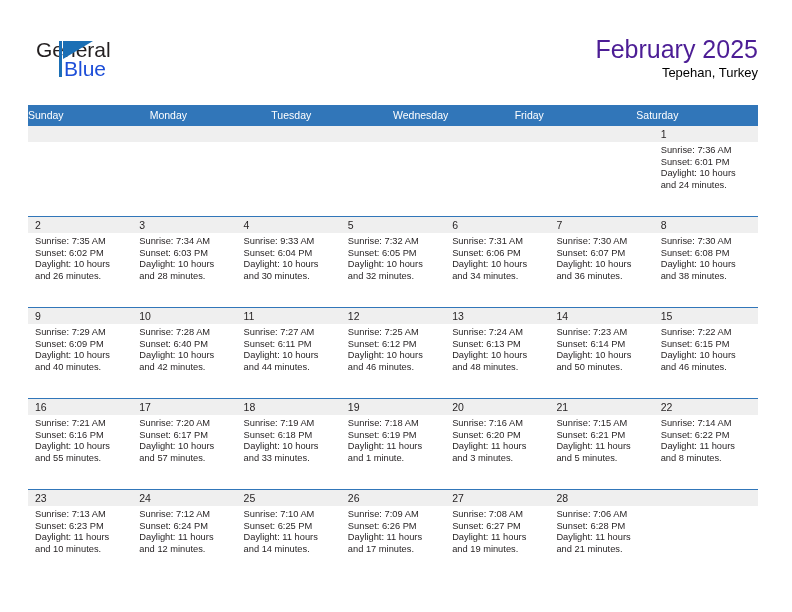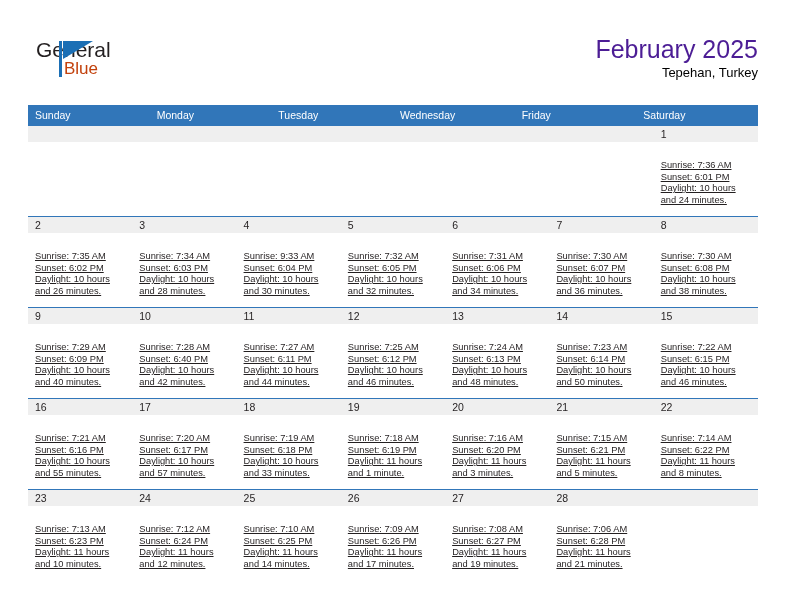--- a/index.html
+++ b/index.html
@@ -43,23 +43,23 @@
     font-size: 21px;
     line-height: 24px;
     letter-spacing: 0px;
     color: #231f20;
     font-family: "Liberation Sans", sans-serif;
   }
   .logo-blue {
     position: absolute;
     left: 28px;
     top: 19px;
-    font-size: 17px;
+    font-size: 21px;
     line-height: 24px;
-    color: #c2410c;
+    color: #1d4ed8;
     font-family: "Liberation Sans", sans-serif;
   }
   .logo-bar {
     position: absolute;
     left: 23px;
     top: 3px;
     width: 3px;
     height: 36px;
     background: #1b6fb5;
   }
@@ -103,21 +103,20 @@
   .dow-row {
     display: flex;
     background: #3176b9;
     height: 20px;
   }
   .dow-cell {
     flex: 1 1 0;
     color: #ffffff;
     font-size: 10.5px;
     line-height: 20px;
-    padding-left: 7px;
     box-sizing: border-box;
     white-space: nowrap;
   }
 
   .week {
     position: relative;
     border-top: 1px solid #3176b9;
   }
   .week:first-of-type {
     border-top: none;
@@ -142,26 +141,25 @@
     position: relative;
   }
   .day-num {
     position: relative;
     height: 16px;
     line-height: 16px;
     font-size: 10.5px;
     color: #231f20;
   }
   .day-info {
-    margin-top: 18px;
+    margin-top: 3px;
     font-size: 9.3px;
     line-height: 11.6px;
     color: #231f20;
     padding-right: 6px;
-    text-decoration: underline;
   }
   .day-info div {
     white-space: nowrap;
   }
 </style>
 </head>
 <body>
 
 <div class="page">
 

